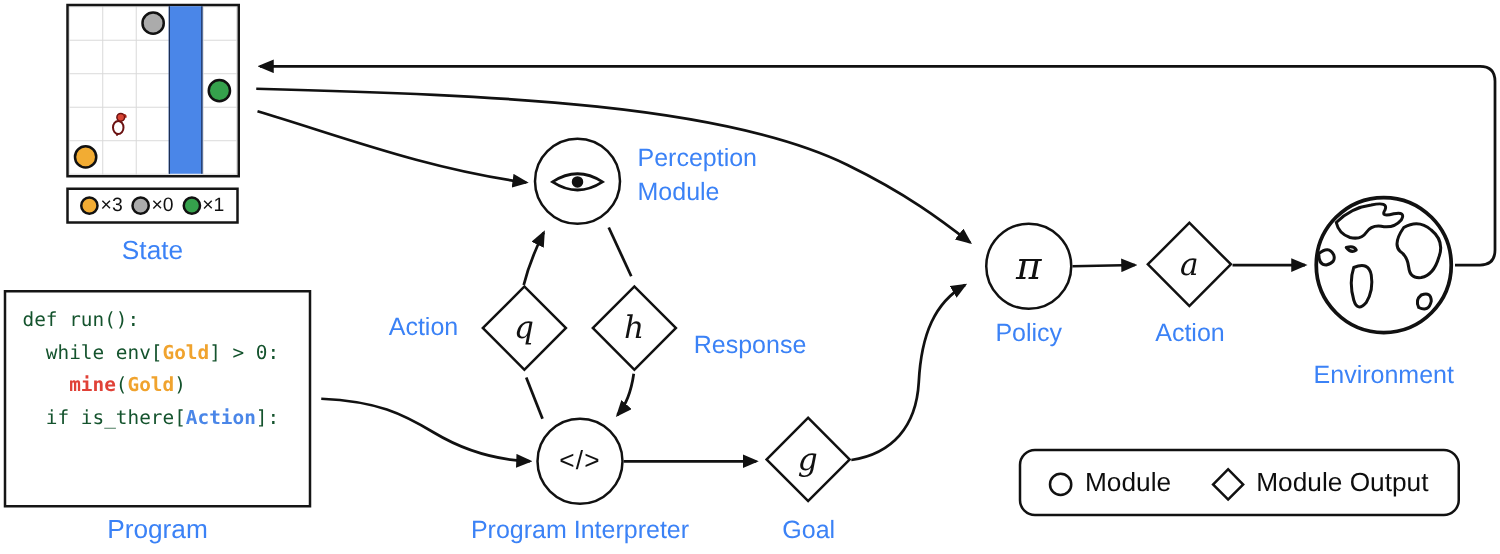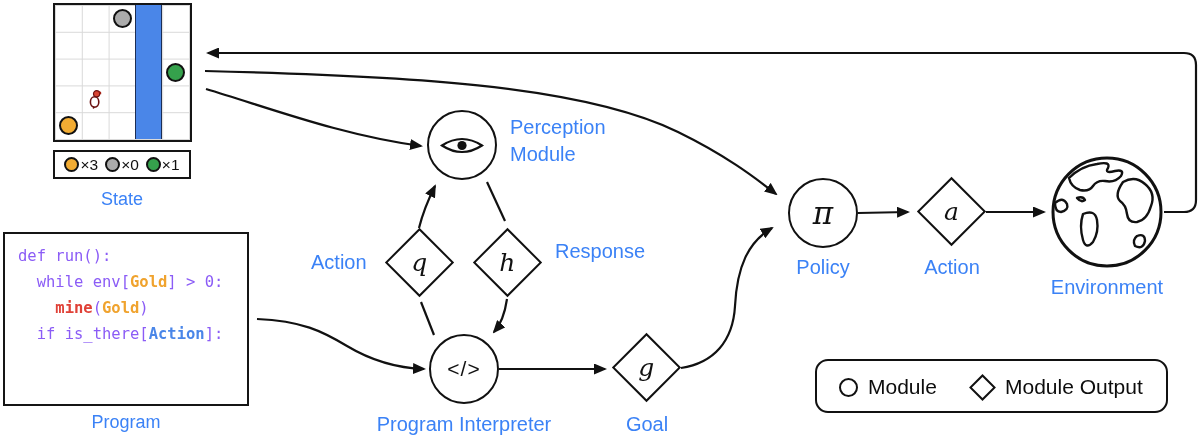--- a/index.html
+++ b/index.html
@@ -24,30 +24,30 @@
   .gold-circle{background:var(--gold);} .gray-circle{background:var(--gray);} .green-circle{background:var(--green);}
 
   .inv-box{position:absolute;left:53px;top:150px;width:138px;height:29px;box-sizing:border-box;
     border:2.5px solid #151515;background:#fff;display:flex;align-items:center;justify-content:center;
     gap:7px;z-index:2;}
   .inv-item{display:flex;align-items:center;}
   .inv-dot{width:15px;height:15px;border:2px solid #111;border-radius:50%;box-sizing:border-box;}
   .inv-count{font-size:15.5px;margin-left:1px;letter-spacing:0;}
 
   .lbl{position:absolute;font-size:20px;color:#3b82f6;z-index:2;white-space:nowrap;}
-  .big-lbl{font-size:18px;}
+  .big-lbl{font-size:21px;}
   .state-lbl{left:122px;top:189px;transform:translateX(-50%);}
   .program-lbl{left:126px;top:412px;transform:translateX(-50%);}
 
   
   .program-box{position:absolute;left:3px;top:232px;width:246px;height:174px;box-sizing:border-box;
     border:2.5px solid #151515;background:#fff;padding:9px 0 0 13px;z-index:2;}
   .code-line{font-family:"DejaVu Sans Mono",monospace;font-size:15.5px;line-height:26px;
     white-space:pre;color:#161616;}
-  .tok-plain{color:#8b5cf6;}
+  .tok-plain{color:#14532d;}
   .tok-gold{color:var(--code-gold);font-weight:bold;margin-top:28px;}
   .tok-red{color:var(--code-red);font-weight:bold;}
   .tok-blue{color:var(--code-blue);font-weight:bold;}
   .tok-green{color:var(--code-green);font-weight:bold;}
 
   
   .circle-node{position:absolute;box-sizing:border-box;border:2.3px solid #111;border-radius:50%;
     background:#fff;display:flex;align-items:center;justify-content:center;z-index:2;}
   .diamond-node{position:absolute;width:49px;height:49px;box-sizing:border-box;border:2.3px solid #111;
     background:#fff;transform:rotate(45deg);display:flex;align-items:center;justify-content:center;z-index:2;}
@@ -64,23 +64,23 @@
   #diamond-q{left:395px;top:238px;}
   #diamond-h{left:483px;top:238px;}
   #diamond-g{left:622px;top:343px;}
   #diamond-a{left:927px;top:187px;}
 
   .perception-lbl{left:510px;top:114px;width:108px;line-height:27px;white-space:normal;}
   .interpreter-lbl{left:464px;top:413px;transform:translateX(-50%);}
   .goal-lbl{left:647px;top:413px;transform:translateX(-50%);}
   .policy-lbl{left:823px;top:256px;transform:translateX(-50%);}
   .action-lbl{left:952px;top:256px;transform:translateX(-50%);}
-  .environment-lbl{left:1107px;top:276px;transform:translateX(-50%);}
+  .environment-lbl{left:1107px;top:289px;transform:translateX(-50%);}
   .query-lbl{left:311px;top:251px;}
-  .response-lbl{left:555px;top:240px;}
+  .response-lbl{left:555px;top:265px;}
 
   
   .legend-box{position:absolute;left:815px;top:359px;width:353px;height:54px;box-sizing:border-box;
     border:2.3px solid #111;border-radius:13px;background:#fff;z-index:2;}
   .legend-circle{position:absolute;left:22px;top:17px;width:19px;height:19px;border:2.3px solid #111;
     border-radius:50%;box-sizing:border-box;background:#fff;}
   .legend-diamond{position:absolute;left:156px;top:17px;width:19px;height:19px;border:2.3px solid #111;
     box-sizing:border-box;background:#fff;transform:rotate(45deg);}
   .legend-text{position:absolute;top:14px;font-size:21px;color:#0d0d0d;white-space:nowrap;}
   .legend-text.t1{left:51px;} .legend-text.t2{left:188px;}

